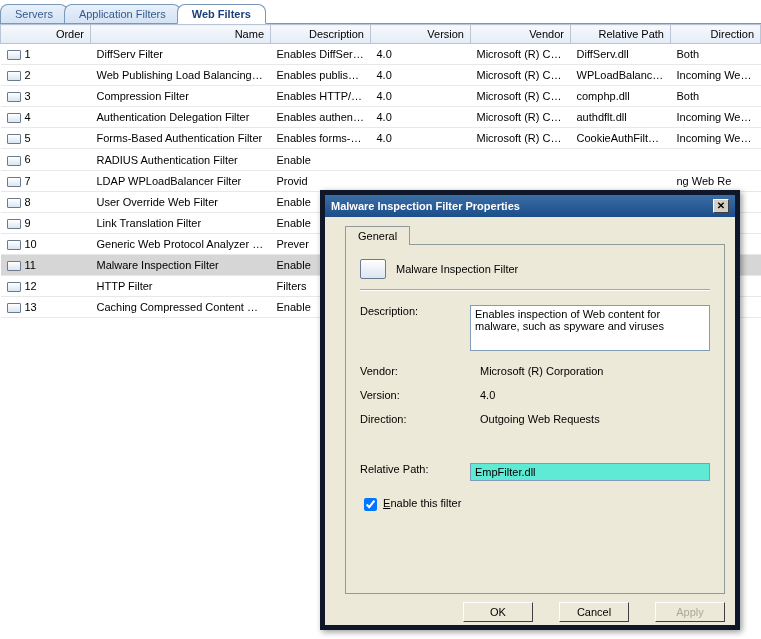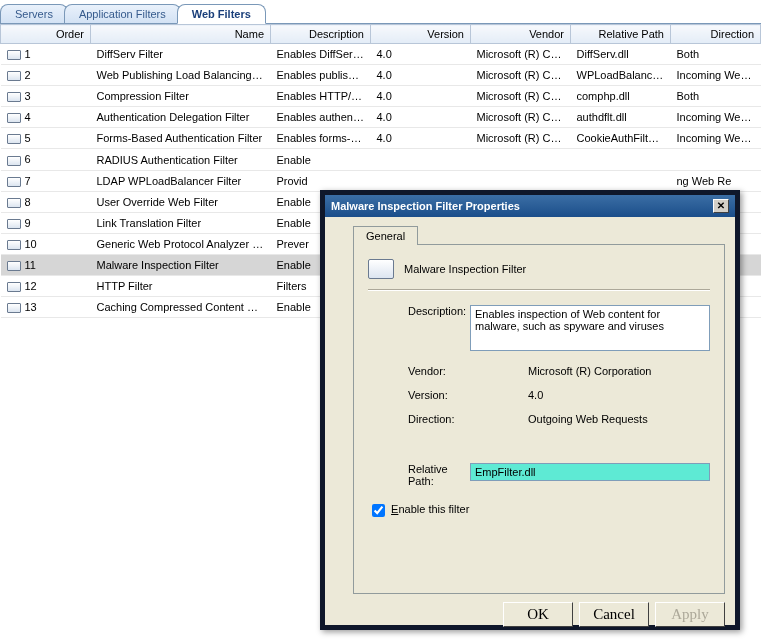--- a/index.html
+++ b/index.html
@@ -114,21 +114,21 @@
     border-right-color: #404040;
     border-bottom-color: #404040;
     color: #000;
     font-size: 10px;
     line-height: 12px;
     text-align: center;
     cursor: pointer;
   }
   .dlg-body {
     flex: 1;
-    padding: 8px 10px 0 28px;
+    padding: 8px 10px 0 20px;
     position: relative;
   }
   .dlg-tabs {
     display: flex;
   }
   .dlg-tab {
     padding: 3px 12px;
     border: 1px solid #919b9c;
     border-bottom: none;
     background: #ece9d8;
@@ -158,21 +158,20 @@
   }
   .hr {
     border-top: 1px solid #aca899;
     border-bottom: 1px solid #fff;
     margin: 6px 0 14px 0;
   }
   .field-row {
     display: flex;
     margin-bottom: 12px;
     align-items: flex-start;
-    margin-left: 40px;
   }
   .field-label {
     width: 120px;
   }
   .field-val {
     flex: 1;
   }
   .textarea {
     width: 240px;
     height: 46px;
@@ -203,23 +202,24 @@
     gap: 6px;
     padding: 8px 10px;
   }
   .btn {
     min-width: 70px;
     padding: 3px 8px;
     background: #ece9d8;
     border: 1px solid #404040;
     border-top-color: #fff;
     border-left-color: #fff;
-    font-family: Liberation Serif, serif;
-    font-size: 15px;
+    font-family: Liberation Sans, sans-serif;
+    font-size: 11px;
     cursor: pointer;
+    margin-left: 20px;
   }
   .btn.disabled {
     color: #aca899;
     cursor: default;
   }
 </style>
 </head>
 <body>
 
 <div class="tabs">

